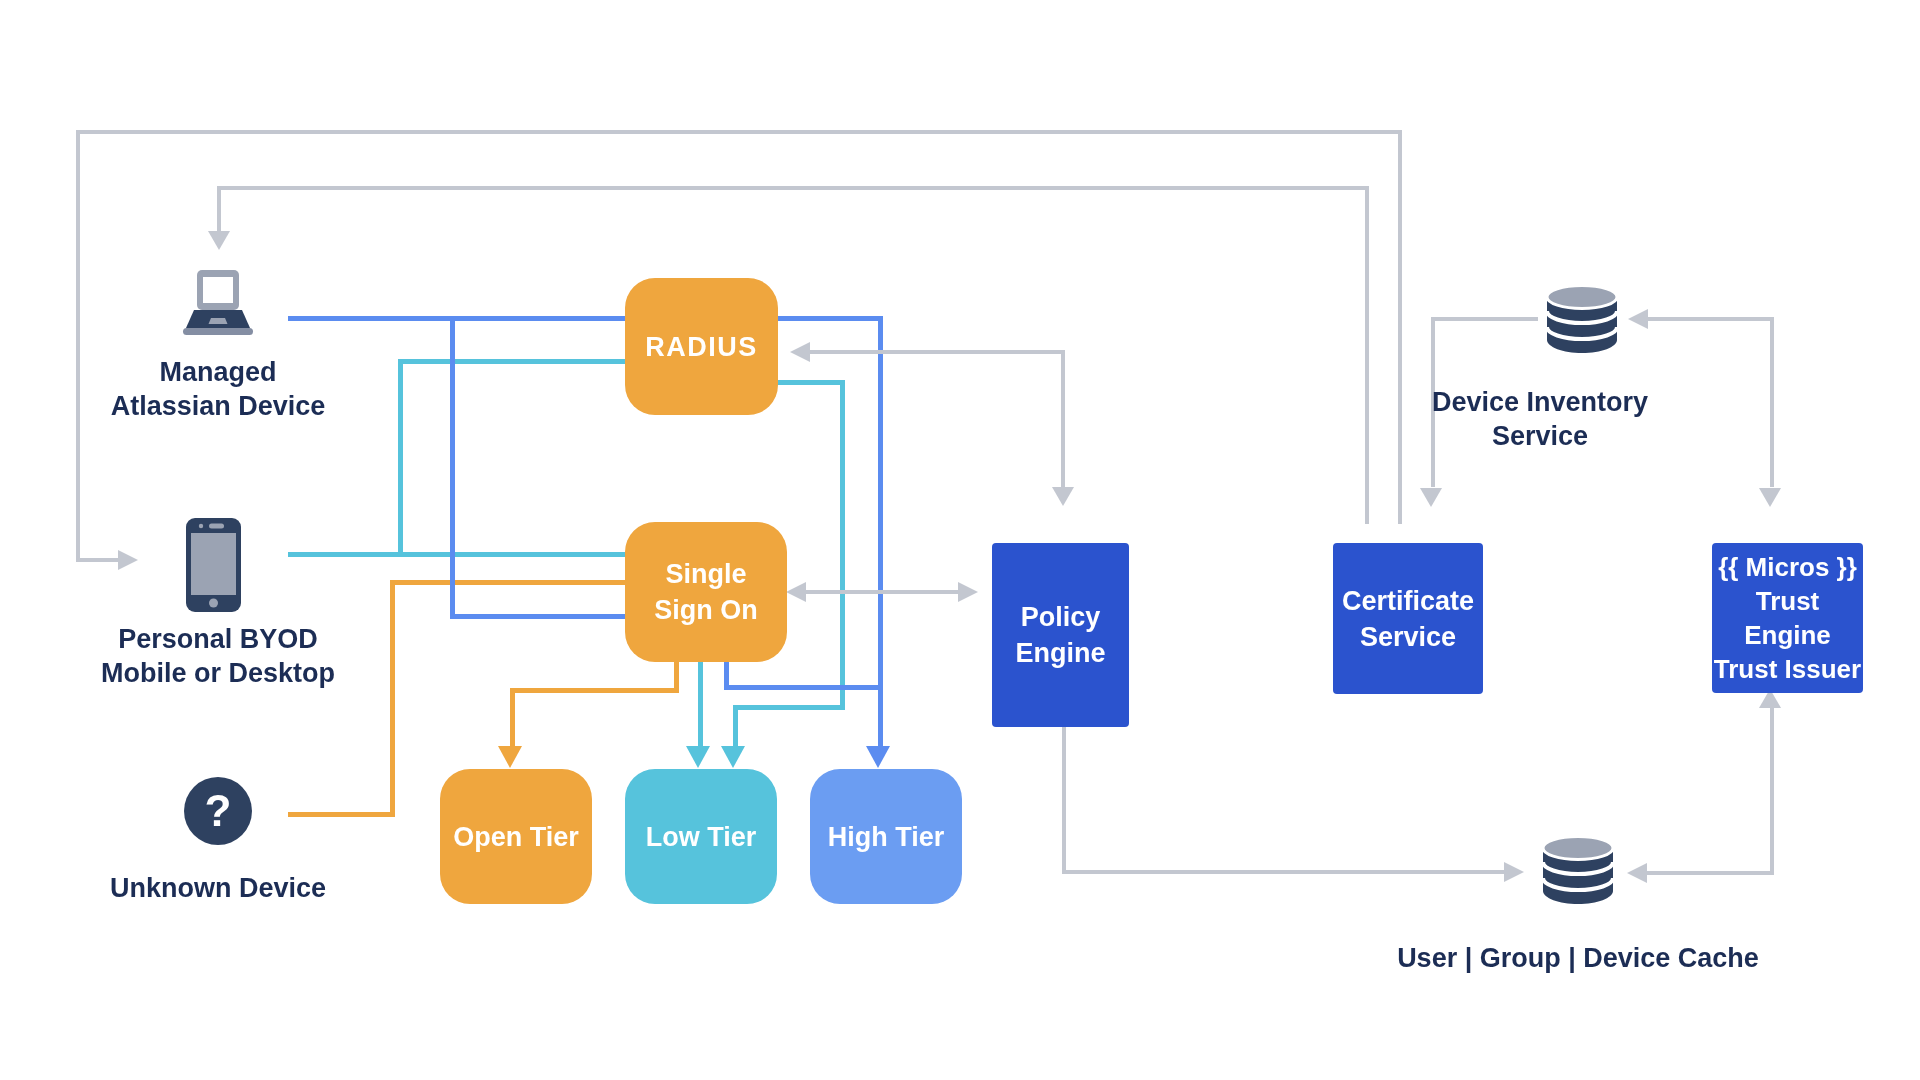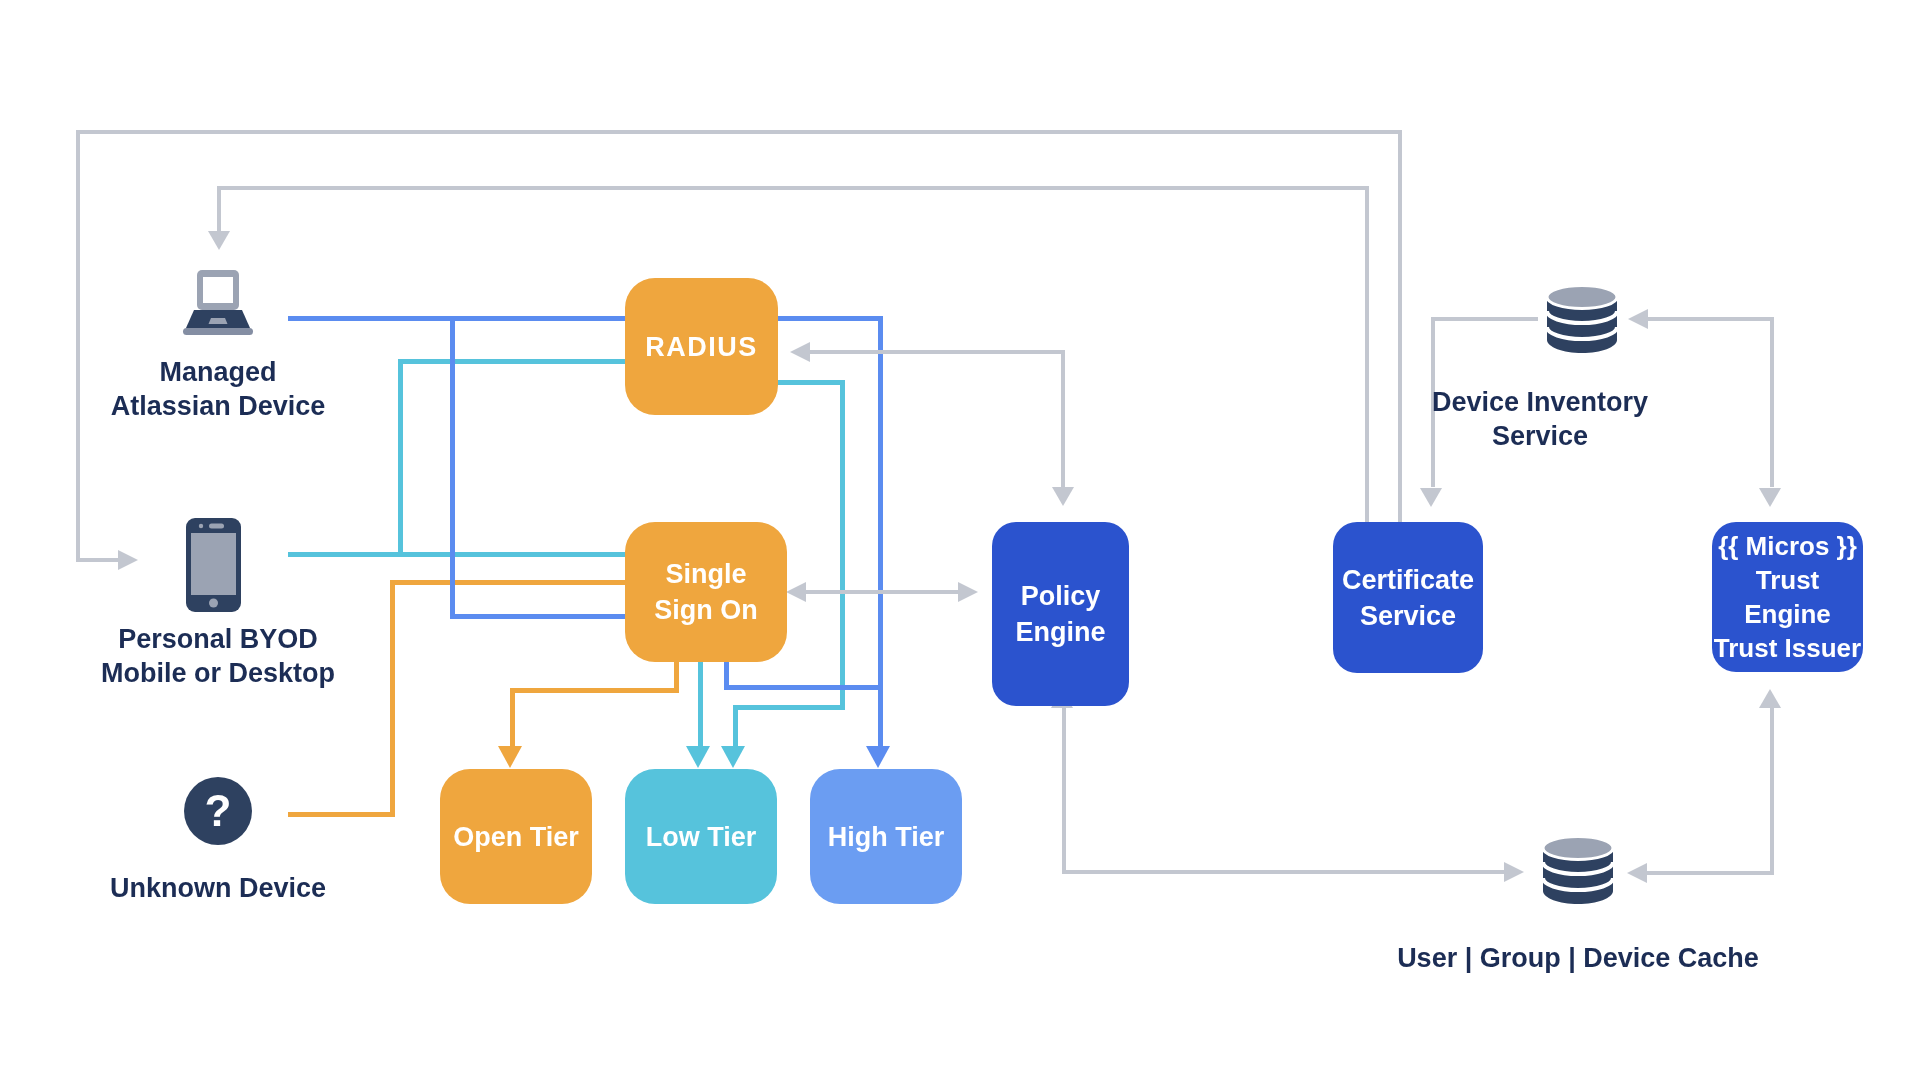--- a/index.html
+++ b/index.html
@@ -29,21 +29,21 @@
   .ah.left-gray{border-top:10px solid transparent;border-bottom:10px solid transparent;border-right:20px solid var(--gray);}
   .ah.right-gray{border-top:10px solid transparent;border-bottom:10px solid transparent;border-left:20px solid var(--gray);}
   .ah.down-blue{border-left:12px solid transparent;border-right:12px solid transparent;border-top:22px solid var(--blue);}
   .ah.down-cyan{border-left:12px solid transparent;border-right:12px solid transparent;border-top:22px solid var(--cyan);}
   .ah.down-orange{border-left:12px solid transparent;border-right:12px solid transparent;border-top:22px solid var(--orange);}
   .node{position:absolute;display:flex;align-items:center;justify-content:center;
         color:#fff;font-weight:bold;font-size:27px;line-height:36px;text-align:center;}
   .node.orange{background:var(--orange);border-radius:30px;}
   .node.cyan{background:var(--cyan);border-radius:30px;align-items:center;}
   .node.lightblue{background:var(--lightblue);border-radius:30px;}
-  .node.darkblue{background:var(--darkblue);border-radius:24px;}
+  .node.darkblue{background:var(--darkblue);border-radius:4px;margin-top:21px;}
   .node .ln{display:block;}
   .node.small{font-size:26px;line-height:34px;}
   .radius-label{letter-spacing:1.5px;}
   .lbl{position:absolute;color:var(--navy);font-weight:bold;font-size:27px;line-height:34px;text-align:center;}
   .lbl .ln{display:block;}
   .qmark{position:absolute;background:var(--icon-navy);border-radius:50%;display:flex;
          align-items:center;justify-content:center;color:#fff;font-size:44px;font-weight:bold;}
   .icon{position:absolute;}
 </style>
 </head>

